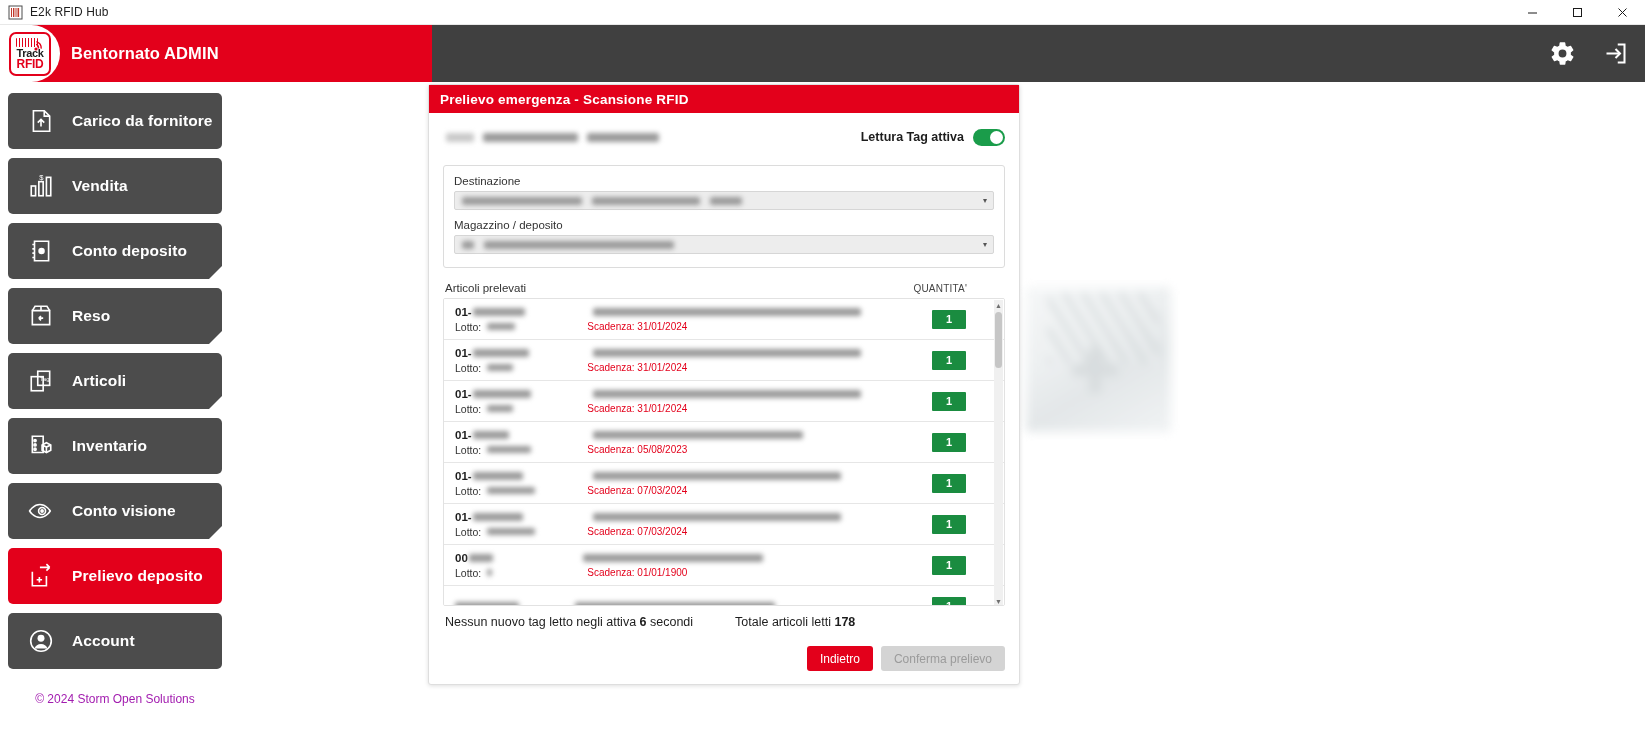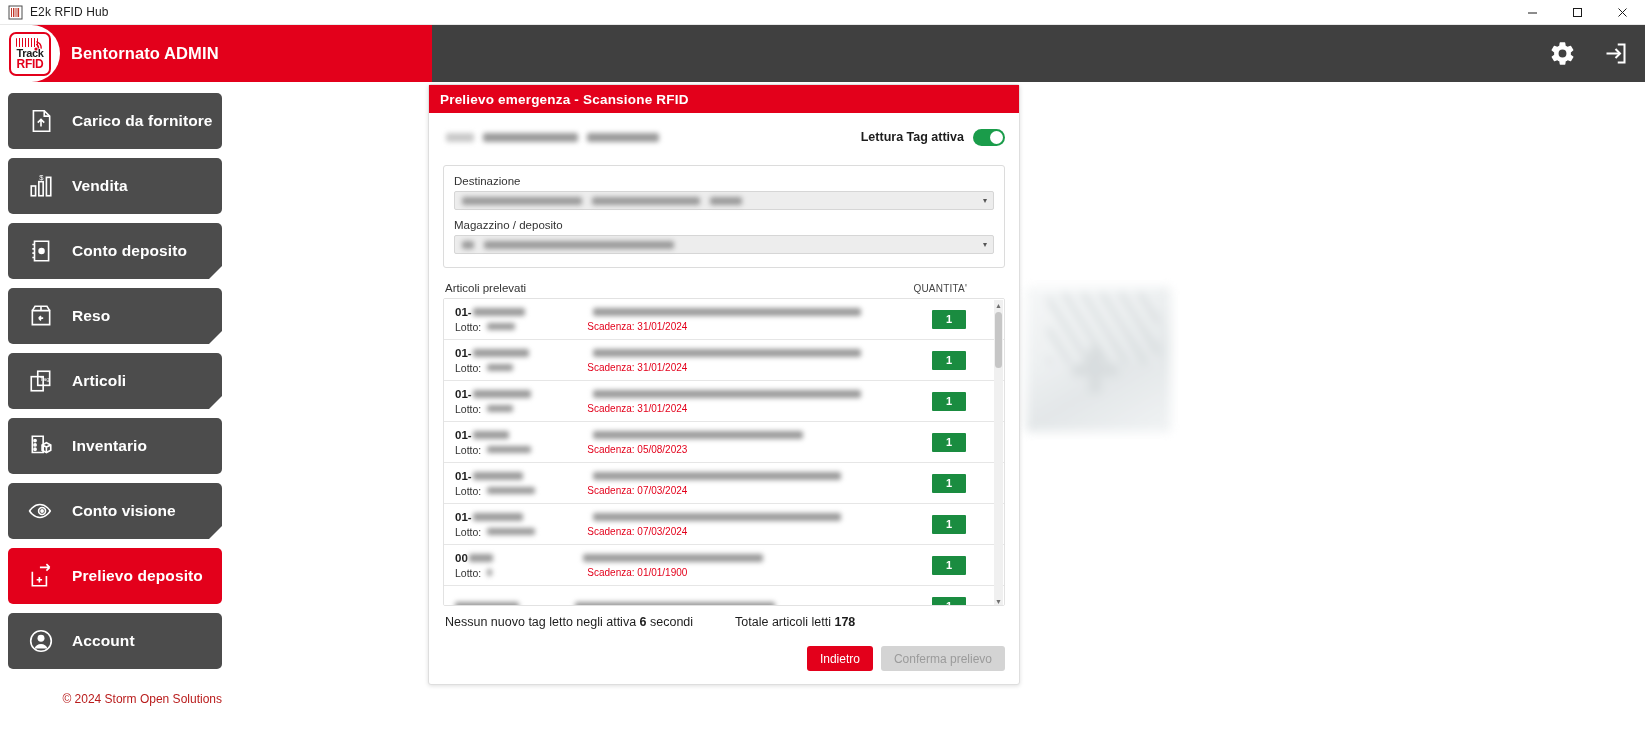--- a/index.html
+++ b/index.html
@@ -117,21 +117,21 @@
   .nav-icon svg { display: block; }
   .corner {
     position: absolute; right: 0; bottom: 0;
     width: 0; height: 0;
     border-style: solid;
     border-width: 0 0 13px 13px;
     border-color: transparent transparent #ffffff transparent;
   }
   .copyright {
     margin-top: 14px;
-    font-size: 12px; color: #b91c1c; text-align: right;
+    font-size: 12px; color: #a21caf; text-align: center;
     width: 100%;
   }
 
   
   .main {
     flex: 1; position: relative;
   }
   .card {
     position: absolute; left: 198px; top: 2px;
     width: 592px;

